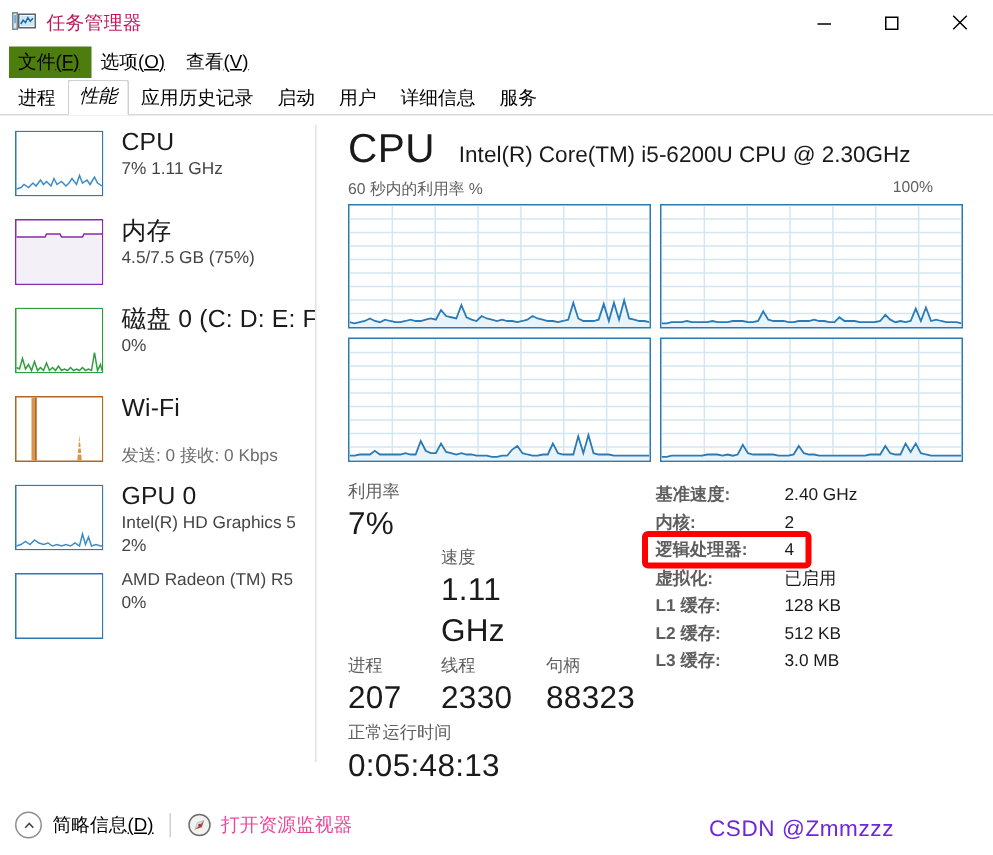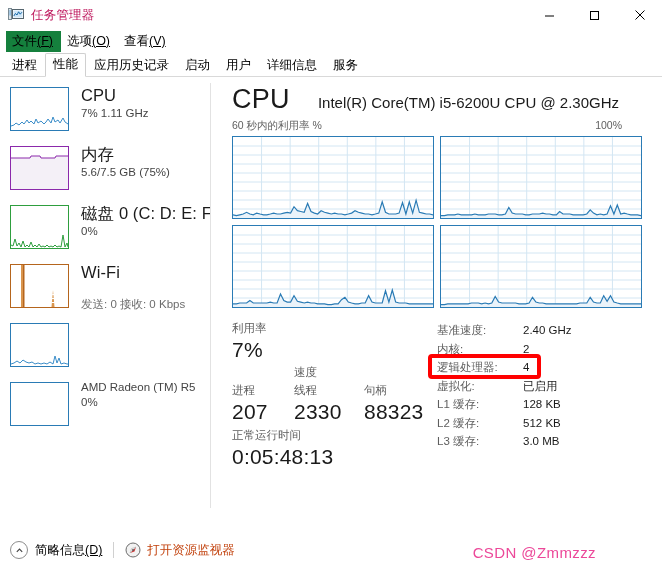--- a/index.html
+++ b/index.html
@@ -66,21 +66,21 @@
     background: #ffffff;
     font-size: 12.5px;
   }
   .menu-item {
     padding: 2px 8px 2px 6px;
     color: #000;
     white-space: nowrap;
   }
   .menu-item .mn { text-decoration: underline; }
   .menu-item.selected {
-    background: #15803d;
+    background: #4d7c0f;
   }
 
   
   .tabbar {
     height: 24px;
     display: flex;
     align-items: flex-end;
     padding-left: 4px;
     border-bottom: 1px solid #d9d9d9;
     background: #ffffff;
@@ -95,20 +95,21 @@
     border: 1px solid transparent;
     border-bottom: none;
     position: relative;
     top: 1px;
   }
   .tab.active {
     border: 1px solid #d0d0d0;
     border-bottom: 1px solid #ffffff;
     background: #ffffff;
     border-radius: 2px 2px 0 0;
+    font-style: italic;
   }
 
   
   .content {
     display: flex;
     height: 445px;
     position: relative;
   }
   .sidebar {
     width: 210px;
@@ -178,21 +179,21 @@
   }
   .main-title {
     font-size: 27px;
     color: #1a1a1a;
     line-height: 32px;
     letter-spacing: 0.3px;
   }
   .main-sub {
     font-size: 15px;
     color: #1a1a1a;
-    margin-left: 28px;
+    margin-left: 16px;
     line-height: 22px;
   }
   .graph-caption {
     display: flex;
     justify-content: space-between;
     font-size: 10.5px;
     color: #606060;
     margin-top: 4px;
     padding-right: 20px;
     width: 410px;
@@ -251,20 +252,21 @@
   }
   .kv {
     display: flex;
     line-height: 18.5px;
     font-size: 11.5px;
   }
   .kv .k {
     width: 86px;
     flex: 0 0 86px;
     color: #5e5e5e;
+    font-weight: bold;
   }
   .kv .v {
     color: #1a1a1a;
   }
   .redbox {
     position: absolute;
     border: 4px solid #ff0000;
     border-radius: 4px;
     pointer-events: none;
   }
@@ -301,34 +303,34 @@
   .foot-sep {
     width: 1px;
     height: 16px;
     background: #d0d0d0;
     margin: 0 11px;
   }
   .foot-link {
     display: flex;
     align-items: center;
     font-size: 12.5px;
-    color: #c2410c;
+    color: #ec4899;
   }
   .foot-link .mon {
     width: 16px;
     height: 16px;
     margin-right: 6px;
     position: relative;
   }
   .watermark {
     position: absolute;
     right: 12px;
     bottom: 9px;
     font-size: 15px;
-    color: #ec4899;
+    color: #6d28d9;
     letter-spacing: 0.4px;
   }
   .underline { text-decoration: underline; }
 </style>
 </head>
 <body>
 
 <div class="titlebar">
   <span class="title-icon">
     <svg viewBox="0 0 16 16" width="16" height="16">
@@ -396,21 +398,21 @@
     <div class="side-item">
       <div class="side-thumb">
         <svg viewBox="0 0 59 44" preserveAspectRatio="none">
           <rect x="0.5" y="0.5" width="58" height="43" fill="#ffffff" stroke="#8b29ab" stroke-width="1"></rect>
           <path d="M1,12 L20,12 L21,10 L30,10 L31,12 L45,12 L46,10 L58,10 L58,43 L1,43 Z" fill="#f4f0f7" stroke="none"></path>
           <polyline points="1,12 20,12 21,10 30,10 31,12 45,12 46,10 58,10" fill="none" stroke="#8b29ab" stroke-width="1"></polyline>
         </svg>
       </div>
       <div class="side-text">
         <div class="side-name">内存</div>
-        <div class="side-sub">5.6/7.5 GB (75%)</div>
+        <div class="side-sub">4.5/7.5 GB (75%)</div>
       </div>
     </div>
 
     <div class="side-item">
       <div class="side-thumb">
         <svg viewBox="0 0 59 44" preserveAspectRatio="none">
           <rect x="0.5" y="0.5" width="58" height="43" fill="#ffffff" stroke="#2e9e3e" stroke-width="1"></rect>
           <polyline points="1,40 3,41 5,34 7,41 9,38 11,42 13,36 15,42 17,40 19,42 21,37 23,42 25,40 27,42 29,39 31,42 33,41 35,42 37,40 39,42 41,41 43,42 45,40 47,42 49,41 51,42 53,30 55,42 57,38 58,42" fill="none" stroke="#2e9e3e" stroke-width="1"></polyline>
         </svg>
       </div>
@@ -437,20 +439,25 @@
         <div class="side-sub grey">发送: 0 接收: 0 Kbps</div>
       </div>
     </div>
 
     <div class="side-item">
       <div class="side-thumb">
         <svg viewBox="0 0 59 44" preserveAspectRatio="none">
           <rect x="0.5" y="0.5" width="58" height="43" fill="#ffffff" stroke="#2a7bb5" stroke-width="1"></rect>
           <polyline points="1,41 4,40 7,38 10,40 13,37 16,39 19,40 22,39 25,41 28,40 31,41 34,40 37,41 40,39 43,41 45,33 47,40 49,35 51,41 54,40 57,41 58,41" fill="none" stroke="#3a8dc9" stroke-width="1"></polyline>
         </svg>
+      </div>
+      <div class="side-text">
+        <div class="side-name">GPU 0</div>
+        <div class="side-sub">Intel(R) HD Graphics 5</div>
+        <div class="side-sub">2%</div>
       </div>
     </div>
 
     <div class="side-item">
       <div class="side-thumb">
         <svg viewBox="0 0 59 44" preserveAspectRatio="none">
           <rect x="0.5" y="0.5" width="58" height="43" fill="#ffffff" stroke="#2a7bb5" stroke-width="1"></rect>
         </svg>
       </div>
       <div class="side-text">
@@ -561,20 +568,21 @@
     <div class="stats">
 
       <div class="stats-left">
         <div class="stat-row">
           <div class="stat-block w1">
             <div class="stat-label">利用率</div>
             <div class="stat-value">7%</div>
           </div>
           <div class="stat-block w2">
             <div class="stat-label">速度</div>
+            <div class="stat-value">1.11 GHz</div>
           </div>
         </div>
         <div class="stat-row">
           <div class="stat-block w1">
             <div class="stat-label">进程</div>
             <div class="stat-value">207</div>
           </div>
           <div class="stat-block w3">
             <div class="stat-label">线程</div>
             <div class="stat-value">2330</div>

